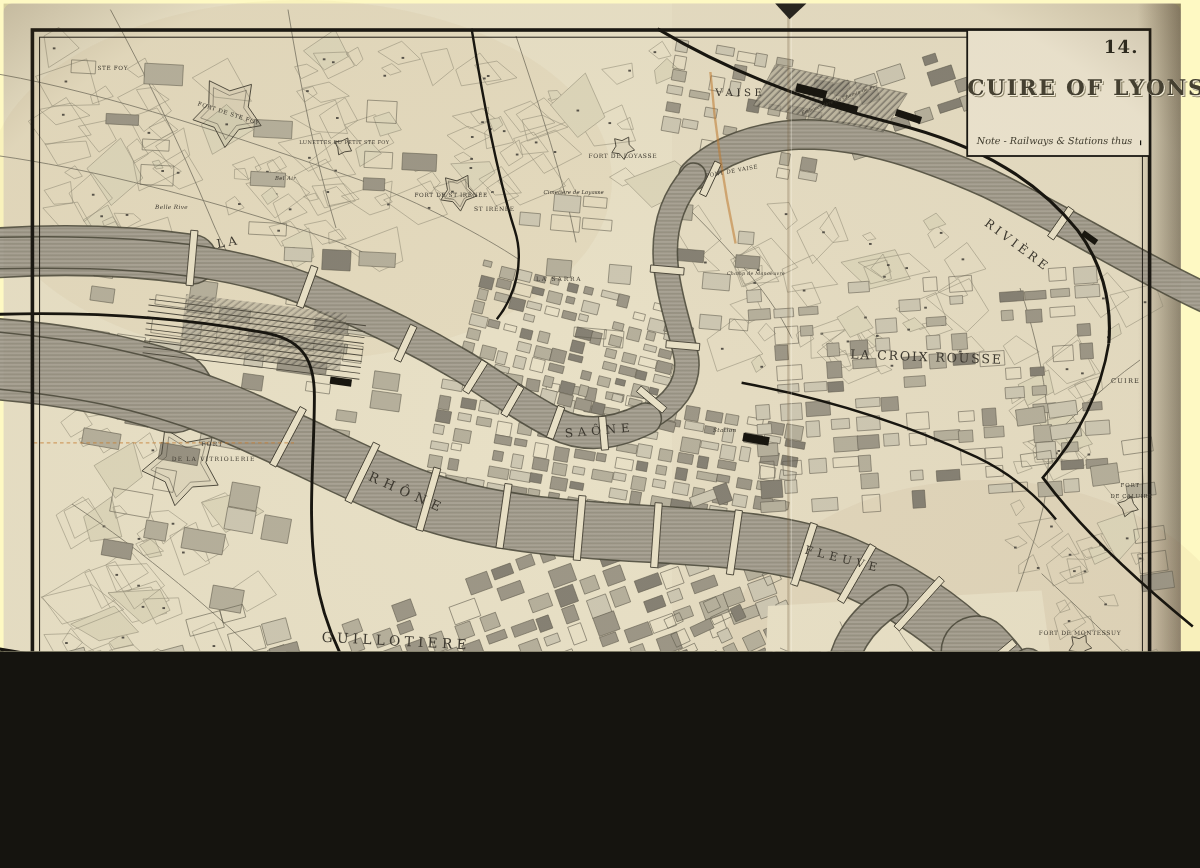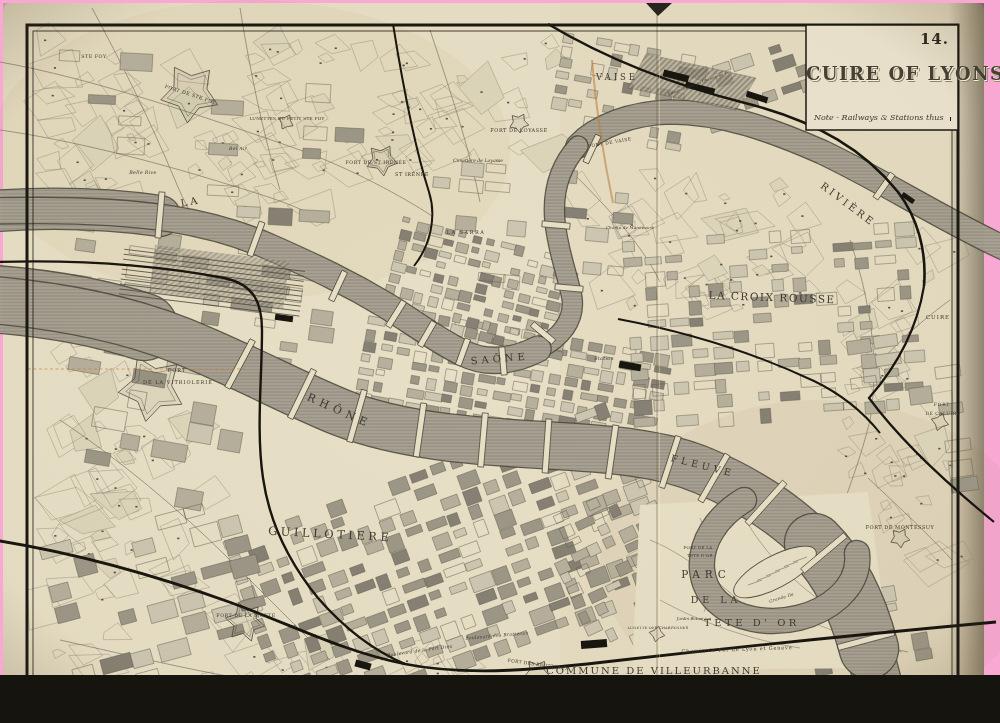--- a/index.html
+++ b/index.html
@@ -1,16 +1,16 @@
 <!DOCTYPE html>
 <html><head>
 <meta charset="utf-8">
 <style>
   html,body{margin:0;padding:0;background:#15140f;}
-  #stage{position:relative;width:1000px;height:675px;background:#f9a8d4;overflow:hidden;
+  #stage{position:relative;width:1000px;height:543px;background:#fef9c3;overflow:hidden;
          font-family:"DejaVu Serif","Liberation Serif",serif;}
   #map-svg{position:absolute;left:0;top:0;}
   
   #title-box{position:absolute;left:806px;top:25px;width:152px;height:105px;box-sizing:border-box;
              padding:4px 8px;pointer-events:none;}
   #page-number{position:absolute;top:5px;right:9px;font-weight:bold;font-size:15px;color:#2e2a1e;
                letter-spacing:1px;}
   #map-title{position:absolute;left:0;right:0;top:38px;text-align:center;font-weight:bold;font-size:18px;
              letter-spacing:1.5px;color:#454031;white-space:nowrap;
              text-shadow:0.8px 0.8px 0 #f6efdb,1.7px 1.7px 0 #8e866c;}

